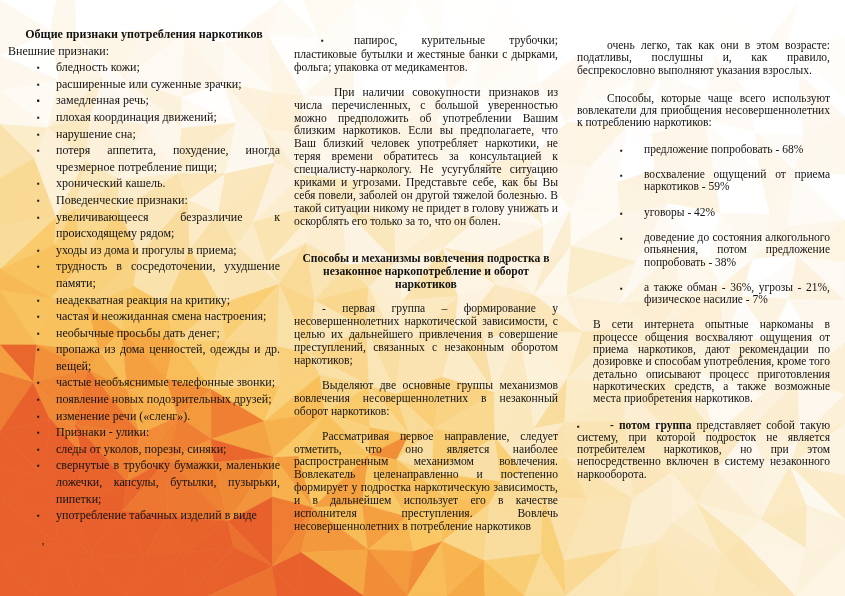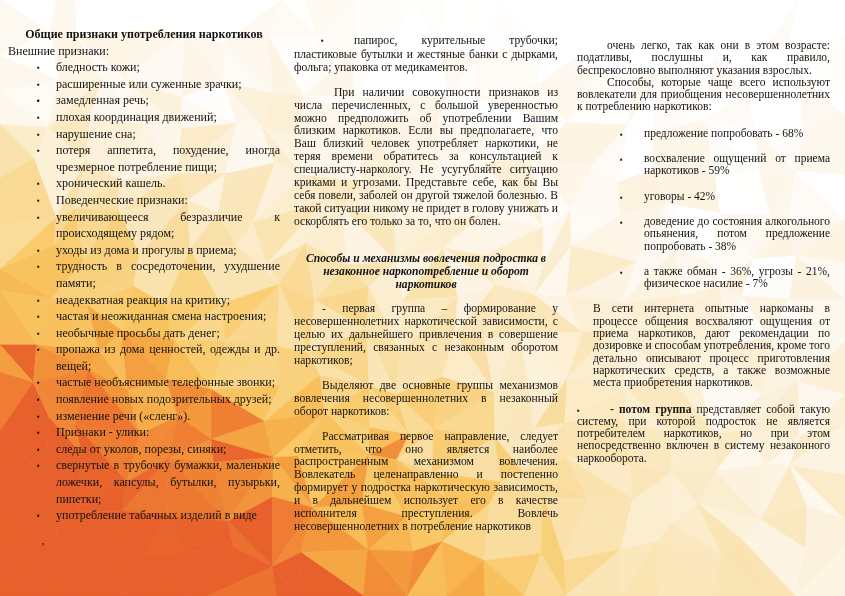--- a/index.html
+++ b/index.html
@@ -18,23 +18,23 @@
   .title{font-weight:bold;text-align:center;}
   .subtitle{text-align:left;}
   ul{list-style:none;margin:0;padding:0;}
   .col-left li{position:relative;padding-left:48px;text-align:justify;}
   .sq-inline{font-size:8px;margin-right:9px;position:relative;top:-1px;}
   .sq-abs{position:absolute;font-size:8px;text-indent:0;}
   .col-left li .sq-abs{left:29px;top:1px;}
   .stray{margin:15px 0 0 34px;text-align:left;}
   .mid-bullet{text-indent:27px;margin-bottom:12px;}
   .p-indent-lg{text-indent:40px;margin-bottom:4px;}
-  .mid-head{font-weight:bold;text-align:center;text-indent:0;margin:24px 6px 12px;font-style:italic;}
+  .mid-head{font-weight:bold;text-align:center;text-indent:0;margin:24px 6px 12px;}
   .p-indent{text-indent:28px;margin-bottom:12px;}
-  .r-p1{text-indent:30px;margin-bottom:0;}
+  .r-p1{text-indent:30px;margin-bottom:16px;}
   .r-p2{text-indent:30px;margin-bottom:14px;}
   .col-right li{position:relative;padding-left:67px;margin-bottom:13px;text-align:justify;}
   .col-right li .sq-abs{left:43px;top:2px;}
   .r-p3{margin:2px 0 14px 16px;}
   .g2{position:relative;text-indent:33px;}
   .g2 .sq-abs{left:0;top:2px;}
   .g2 b{font-weight:bold;}
 </style>
 </head>
 <body>

